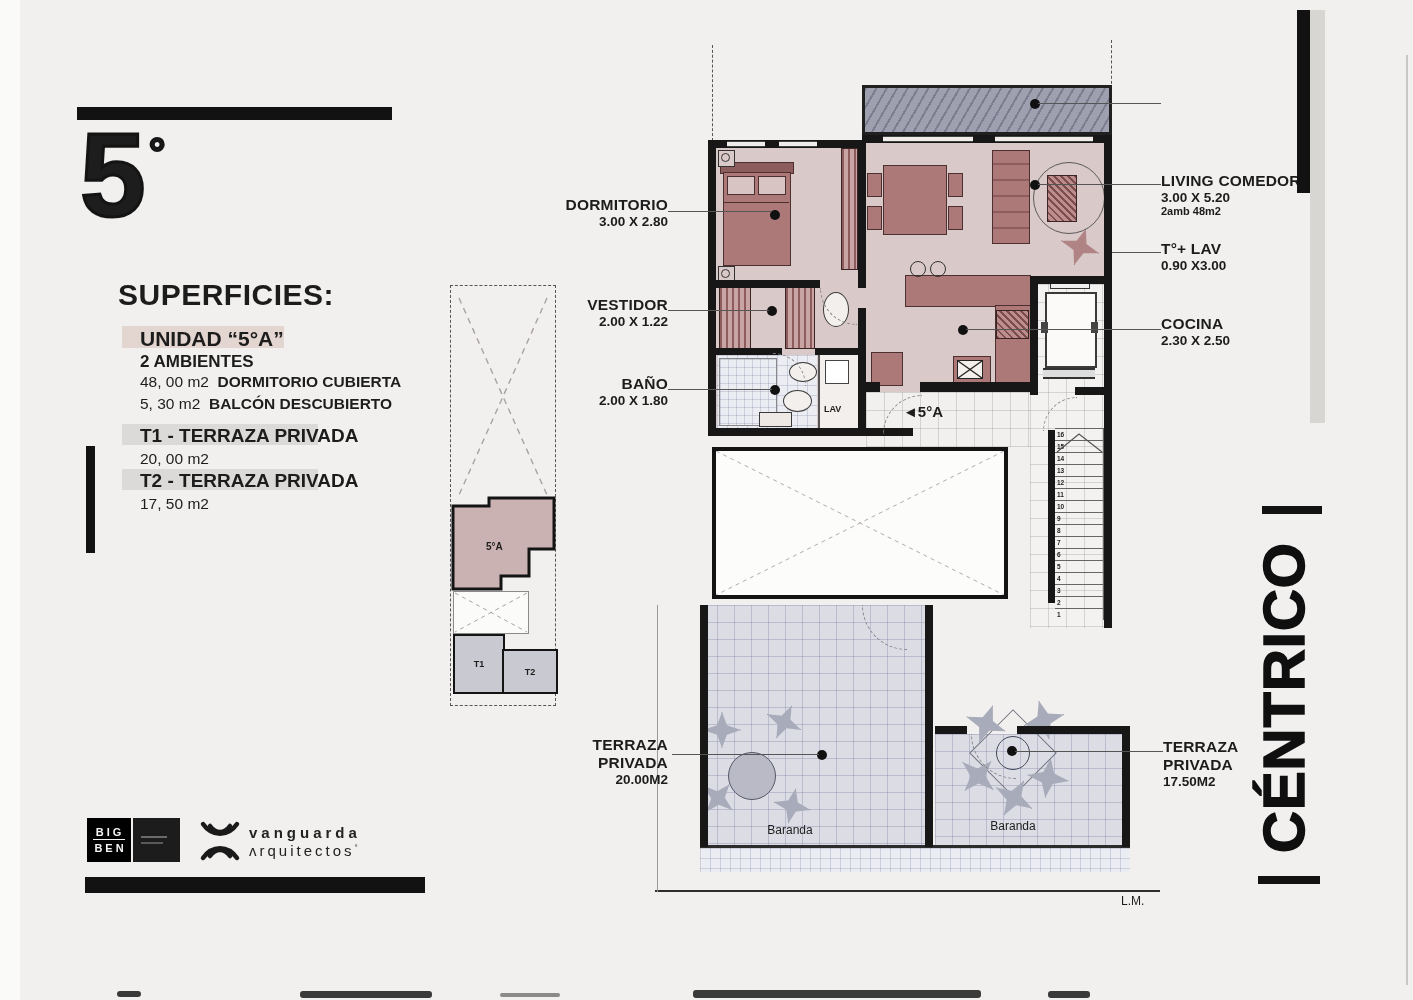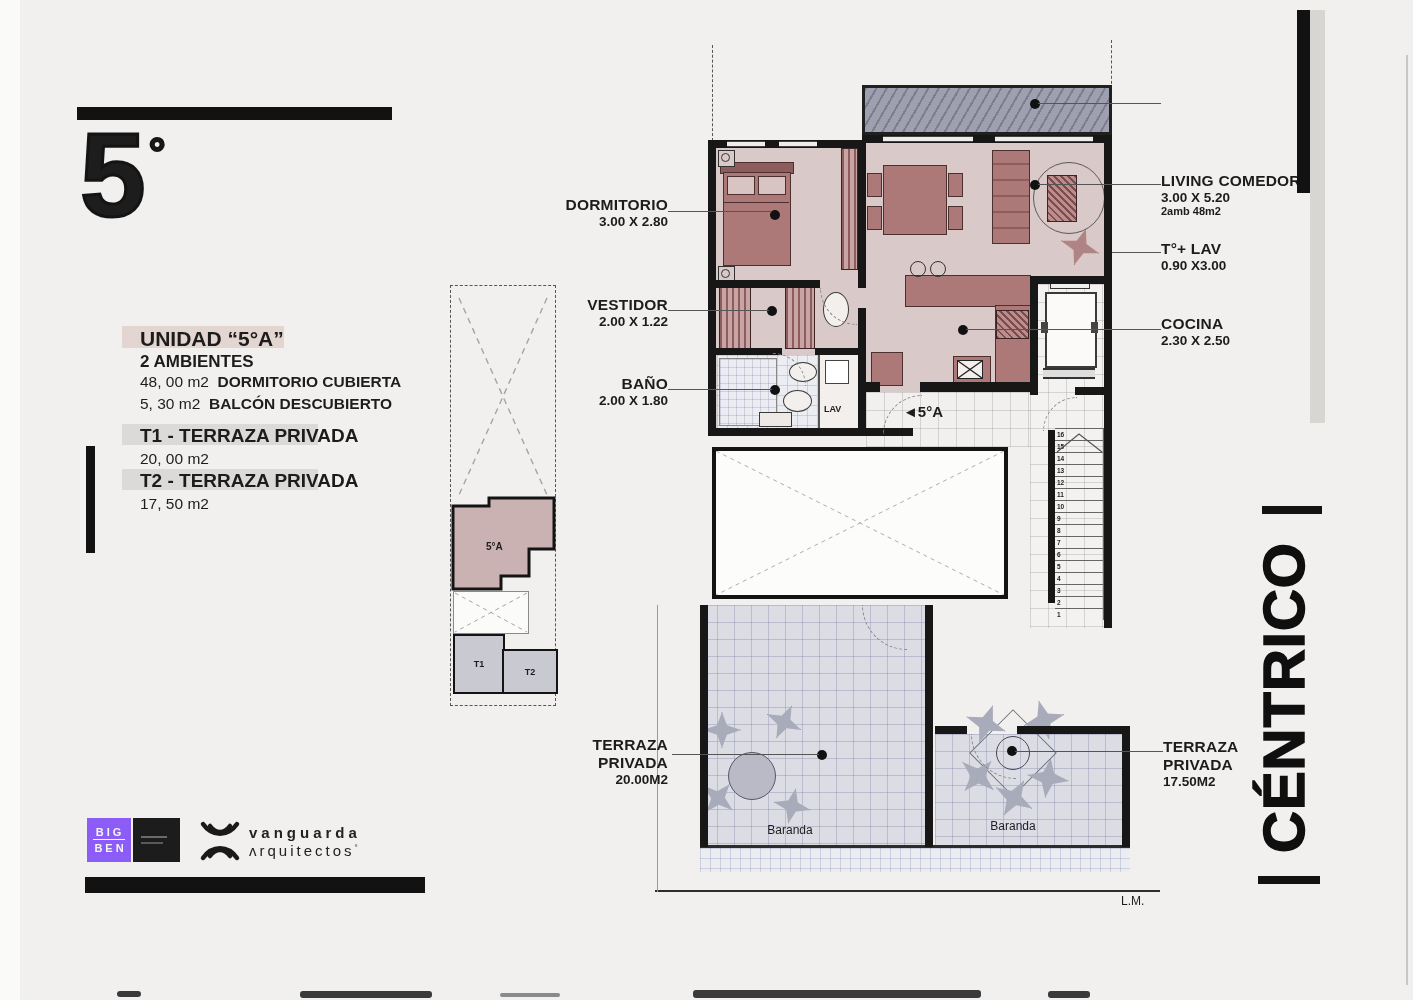--- a/index.html
+++ b/index.html
@@ -56,20 +56,21 @@
 
 <div id="page">
 
   <div class="bar" style="left:77px;top:107px;width:315px;height:13px;"></div>
 
   <div class="abs" style="left:80px;top:128px;display:flex;align-items:flex-end;">
     <span class="t5">5</span>
     <span class="tdeg" style="align-self:flex-start;">°</span>
   </div>
 
+  <div class="lbl" style="left:118px;top:278px;font-size:30px;letter-spacing:.5px;">SUPERFICIES:</div>
 
   <div class="hl" style="left:122px;top:326px;width:162px;height:22px;background:#e3d5d0;"></div>
   <div class="lbl" style="left:140px;top:327px;font-size:21px;">UNIDAD “5°A”</div>
   <div class="lbl" style="left:140px;top:352px;font-size:17px;">2 AMBIENTES</div>
 
   <div class="abs" style="left:140px;top:373px;font-size:15.5px;">
     <span>48, 00 m2</span>&nbsp;
     <b>DORMITORIO CUBIERTA</b>
   </div>
   <div class="abs" style="left:140px;top:395px;font-size:15.5px;">
@@ -325,21 +326,21 @@
     <div class="ttl">PRIVADA</div>
     <div class="dim">17.50M2</div>
   </div>
 
   <div class="bar" style="left:1297px;top:10px;width:13px;height:183px;"></div>
   <div class="abs" style="left:1310px;top:10px;width:15px;height:413px;background:#d8d6d2;"></div>
   <div class="bar" style="left:1262px;top:506px;width:60px;height:8px;"></div>
   <div id="centrico">CÉNTRICO</div>
   <div class="bar" style="left:1258px;top:876px;width:62px;height:8px;"></div>
 
-  <div class="abs" style="left:87px;top:818px;width:44px;height:44px;background:#8b5cf6;display:flex;flex-direction:column;align-items:center;justify-content:center;gap:2px;">
+  <div class="abs" style="left:87px;top:818px;width:44px;height:44px;background:#000000;display:flex;flex-direction:column;align-items:center;justify-content:center;gap:2px;">
     <span style="color:#f5f5f5;font-size:11px;font-weight:bold;letter-spacing:3px;border-bottom:1px solid #f5f5f5;padding:0 1px 1px 3px;">BIG</span>
     <span style="color:#f5f5f5;font-size:11px;font-weight:bold;letter-spacing:3px;padding-left:3px;">BEN</span>
   </div>
   <div class="abs" style="left:133px;top:818px;width:47px;height:44px;background:#1c1c1c;">
     <div style="position:absolute;left:8px;top:18px;width:26px;height:2px;background:#6b6b6b;"></div>
     <div style="position:absolute;left:8px;top:24px;width:22px;height:2px;background:#5a5a5a;"></div>
   </div>
   <svg class="abs" style="left:198px;top:820px;" width="44" height="42">
     <path d="M5,4 C14,17 30,17 39,4" fill="none" stroke="#1a1a1a" stroke-width="4.5" stroke-linecap="round"></path>
     <path d="M12,6 C18,14 26,14 32,6" fill="none" stroke="#1a1a1a" stroke-width="4.5" stroke-linecap="round"></path>

